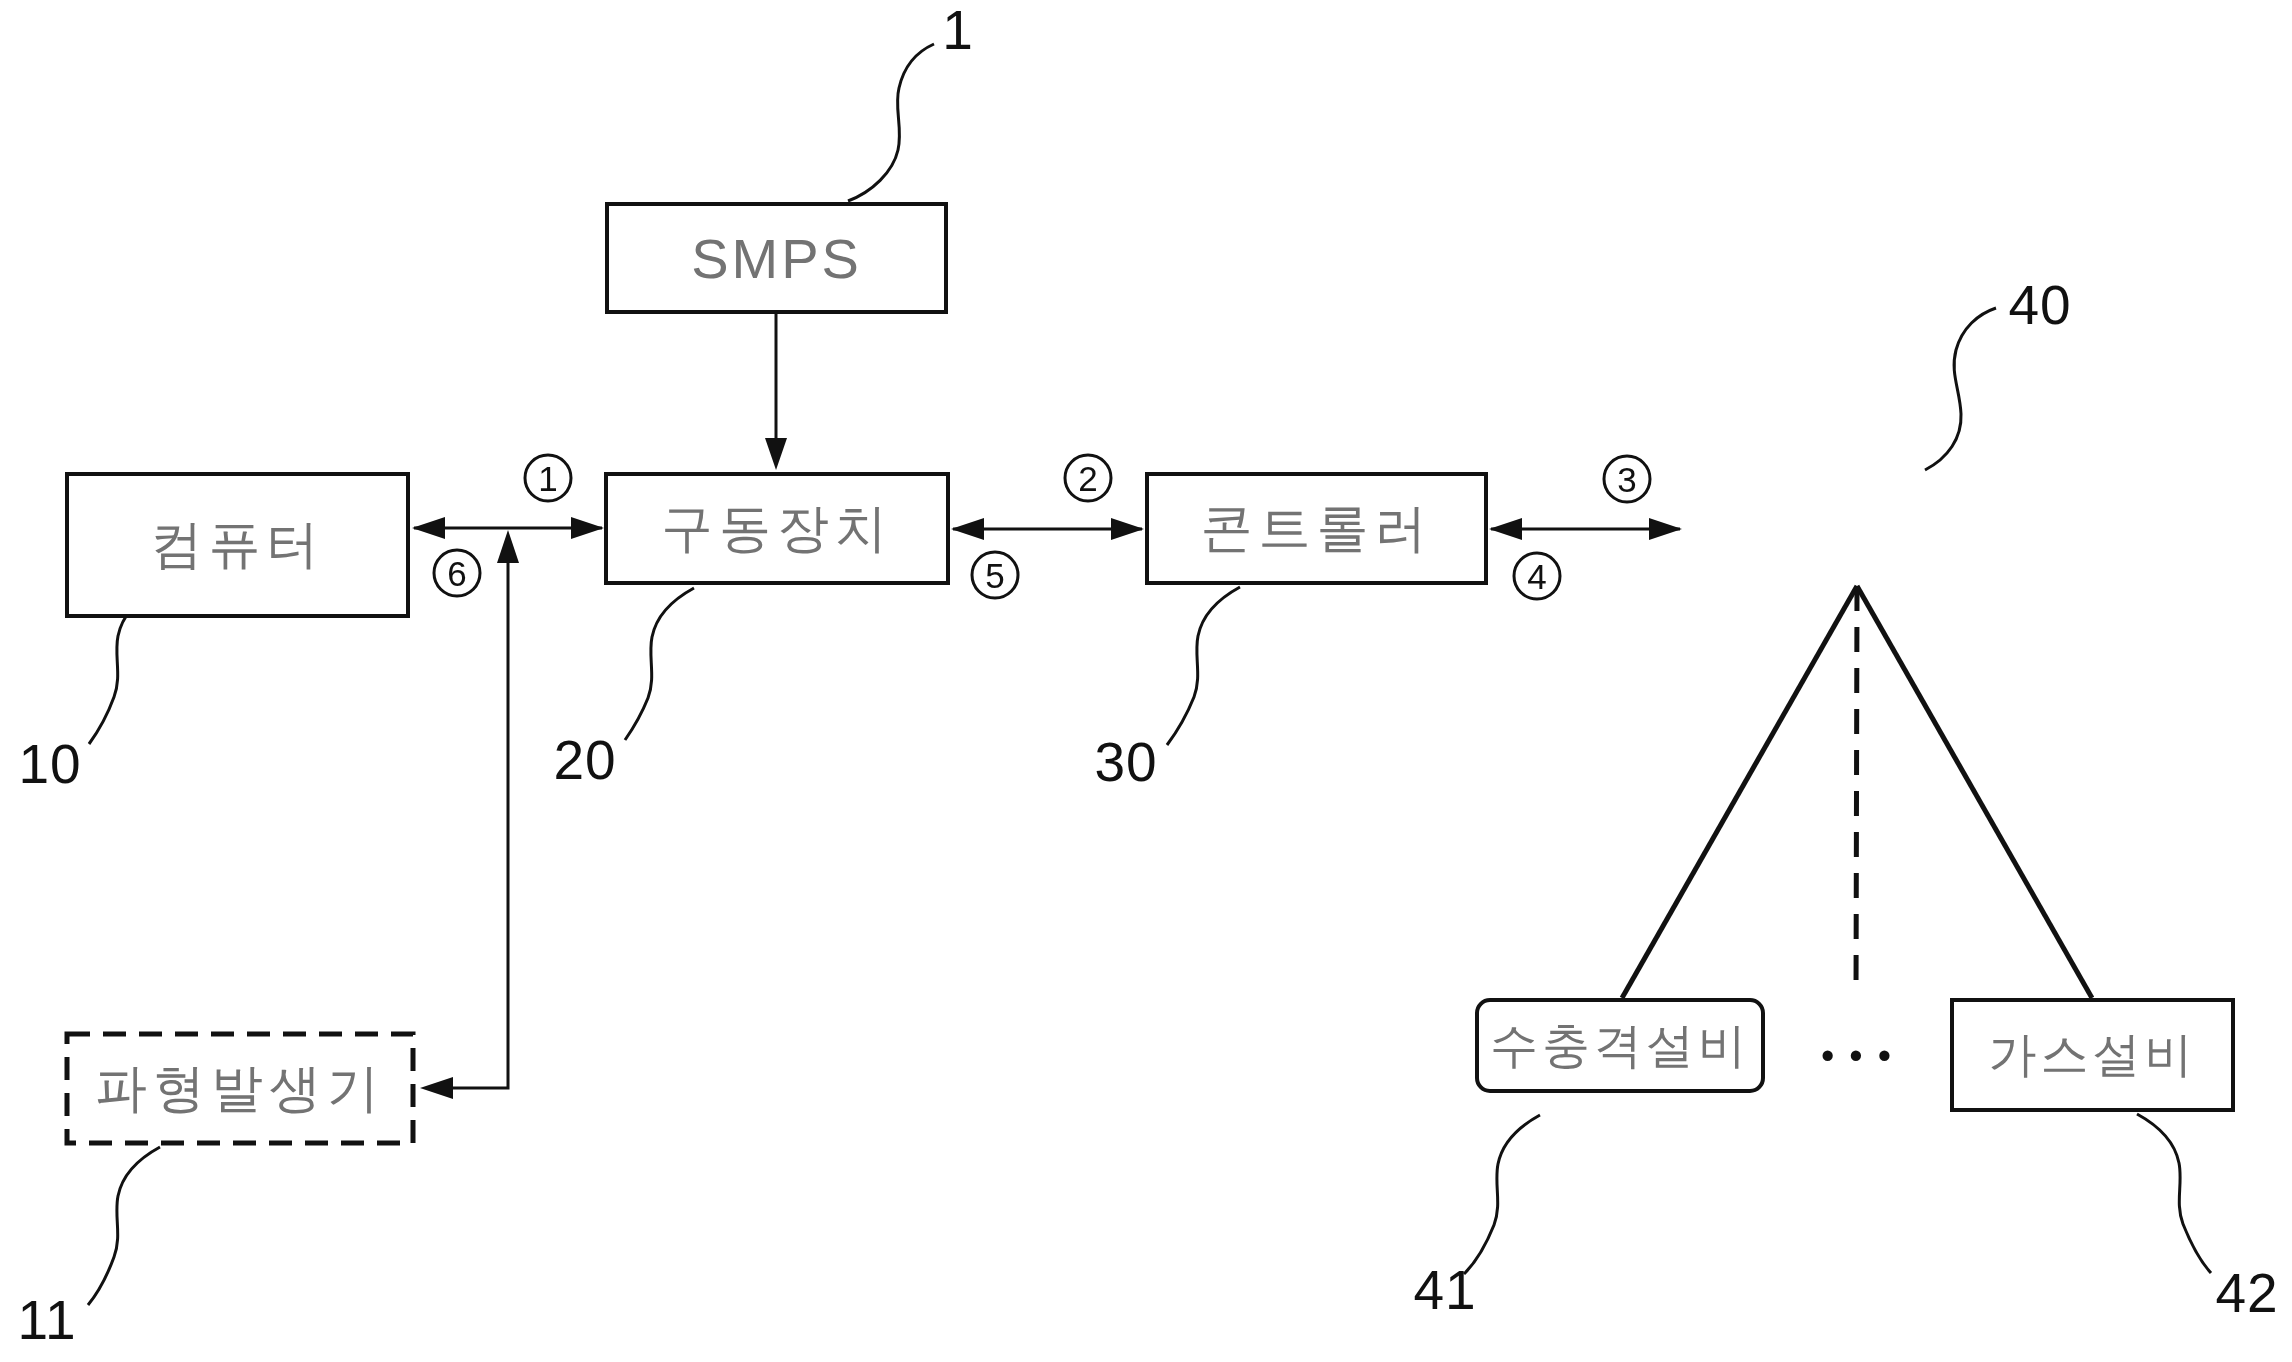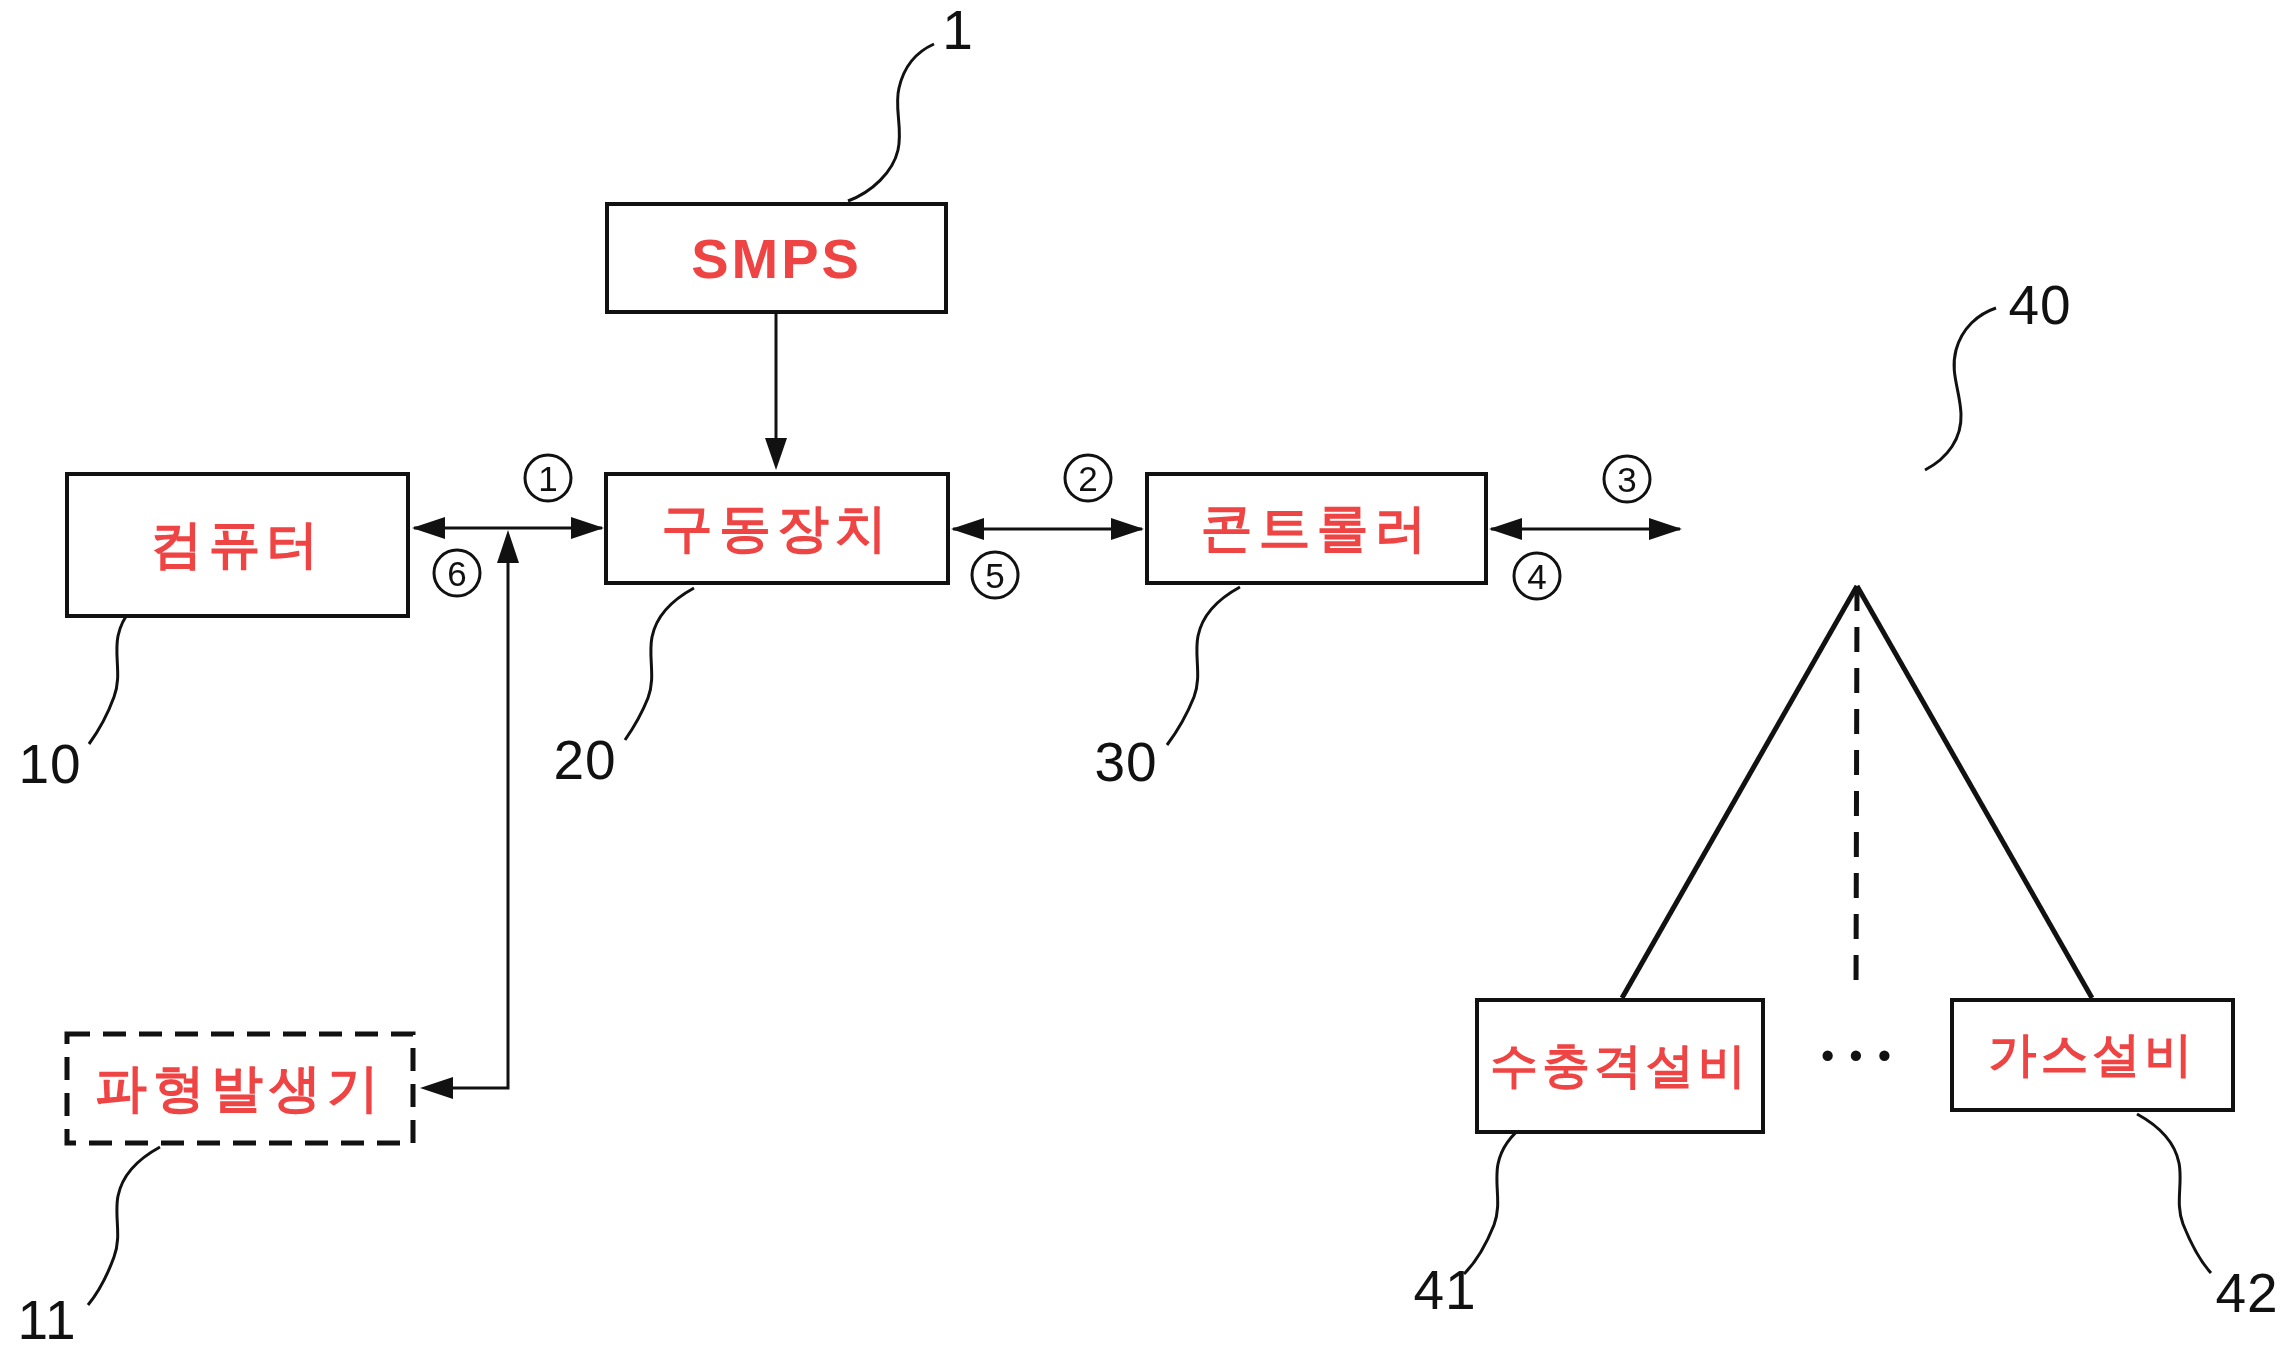--- a/index.html
+++ b/index.html
@@ -33,22 +33,21 @@
     justify-content: center;
   }
   .box.noborder {
     border: none;
     background: transparent;
   }
   .box-label {
     font-size: 52px;
     letter-spacing: 6px;
     white-space: nowrap;
-    color: #ef4444;
-    font-weight: bold;
+    color: #737373;
   }
   .box-label.latin {
     font-size: 56px;
     letter-spacing: 3px;
   }
   .box-label.small {
     font-size: 48px;
     letter-spacing: 4px;
   }
   .ref-label {
@@ -151,21 +150,21 @@
 
   <div class="box" style="left:1145px; top:472px; width:343px; height:113px;">
     <span class="box-label">콘트롤러</span>
   </div>
 
 
   <div class="box noborder" style="left:65px; top:1032px; width:350px; height:113px;">
     <span class="box-label">파형발생기</span>
   </div>
 
-  <div class="box" style="left:1475px; top:998px; width:290px; height:136px;">
+  <div class="box" style="left:1475px; top:998px; width:290px; height:95px;border-radius:15px;">
     <span class="box-label small">수충격설비</span>
   </div>
 
   <div class="box" style="left:1950px; top:998px; width:285px; height:114px;">
     <span class="box-label small">가스설비</span>
   </div>
 
   <div class="step-circle" style="left:548px; top:478px;">1</div>
   <div class="step-circle" style="left:1088px; top:478px;">2</div>
   <div class="step-circle" style="left:1627px; top:479px;">3</div>

